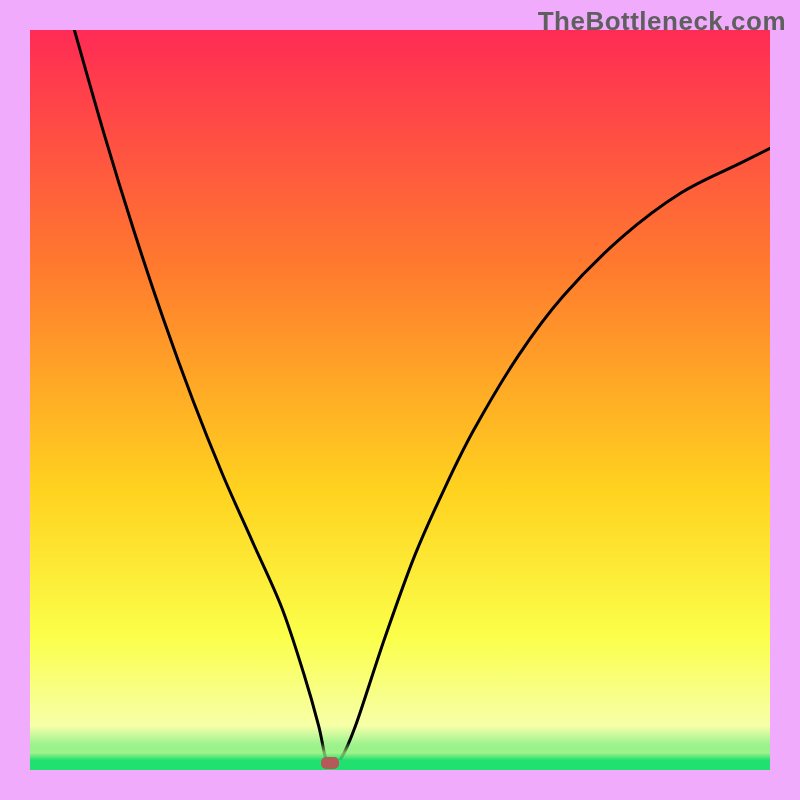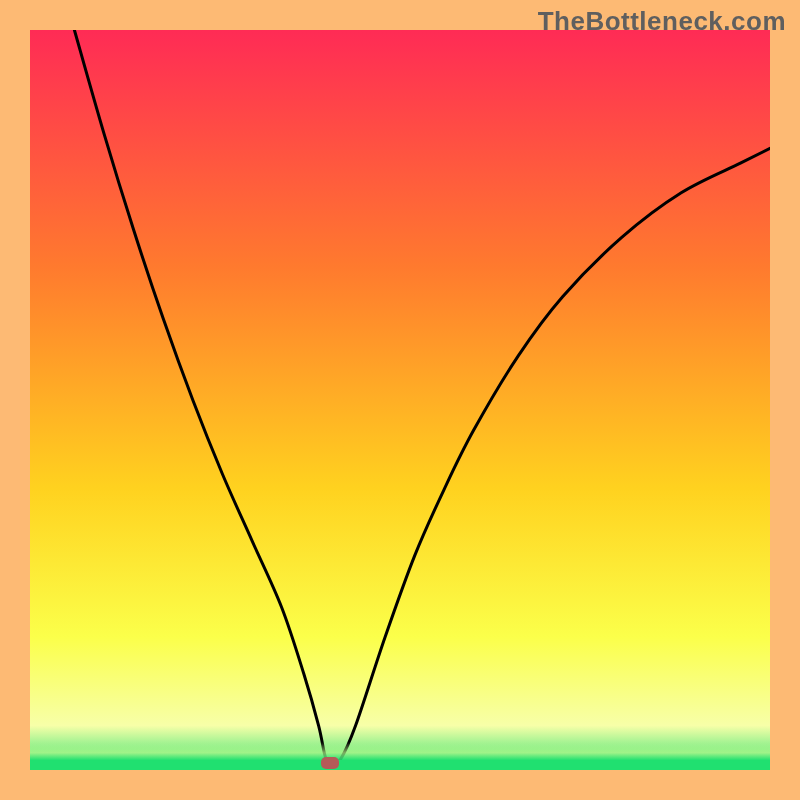--- a/index.html
+++ b/index.html
@@ -1,21 +1,21 @@
 <!DOCTYPE html>
 <html><head>
 <meta charset="utf-8">
 <style>
   * { margin: 0; padding: 0; box-sizing: border-box; }
   html, body { width: 800px; height: 800px; overflow: hidden; background: #000; }
   .frame {
     position: relative;
     width: 800px;
     height: 800px;
-    background: #fdba74;
+    background: #f0abfc;
   }
   .watermark {
     position: absolute;
     top: 6px;
     right: 14px;
     color: #5f5f5f;
     font-family: Arial, Helvetica, sans-serif;
     font-size: 26px;
     font-weight: 700;
     letter-spacing: 0.5px;

